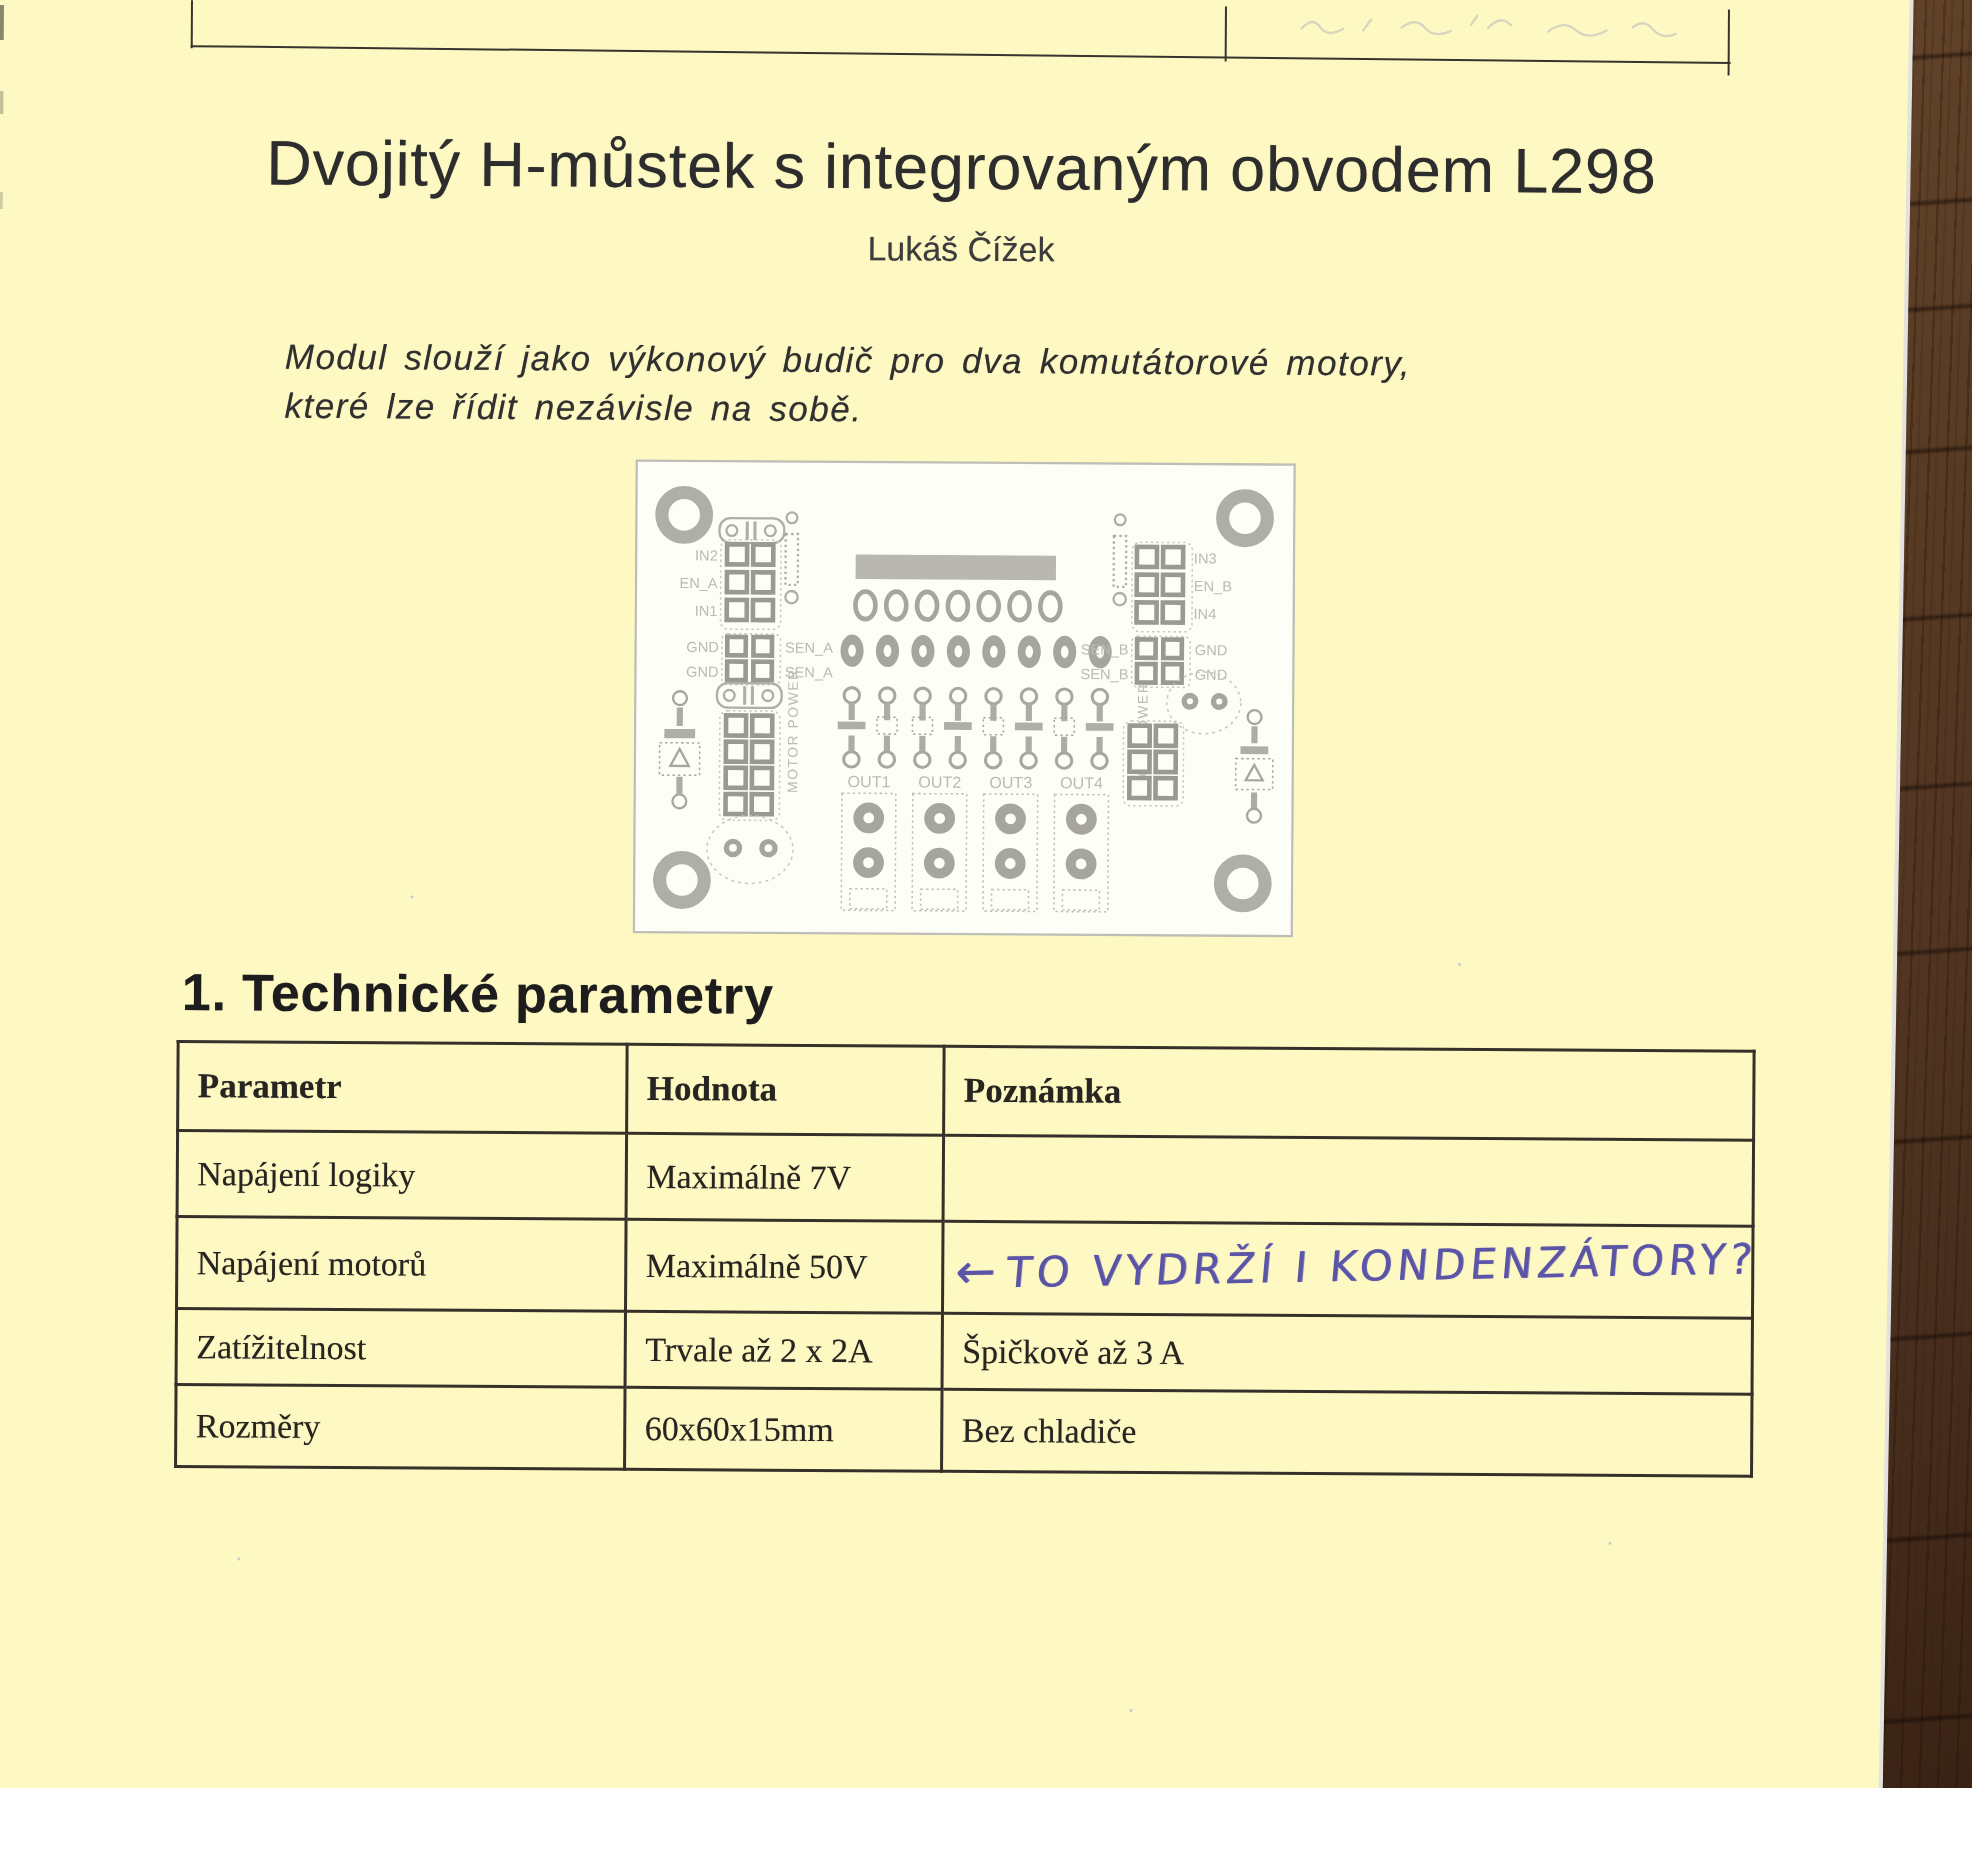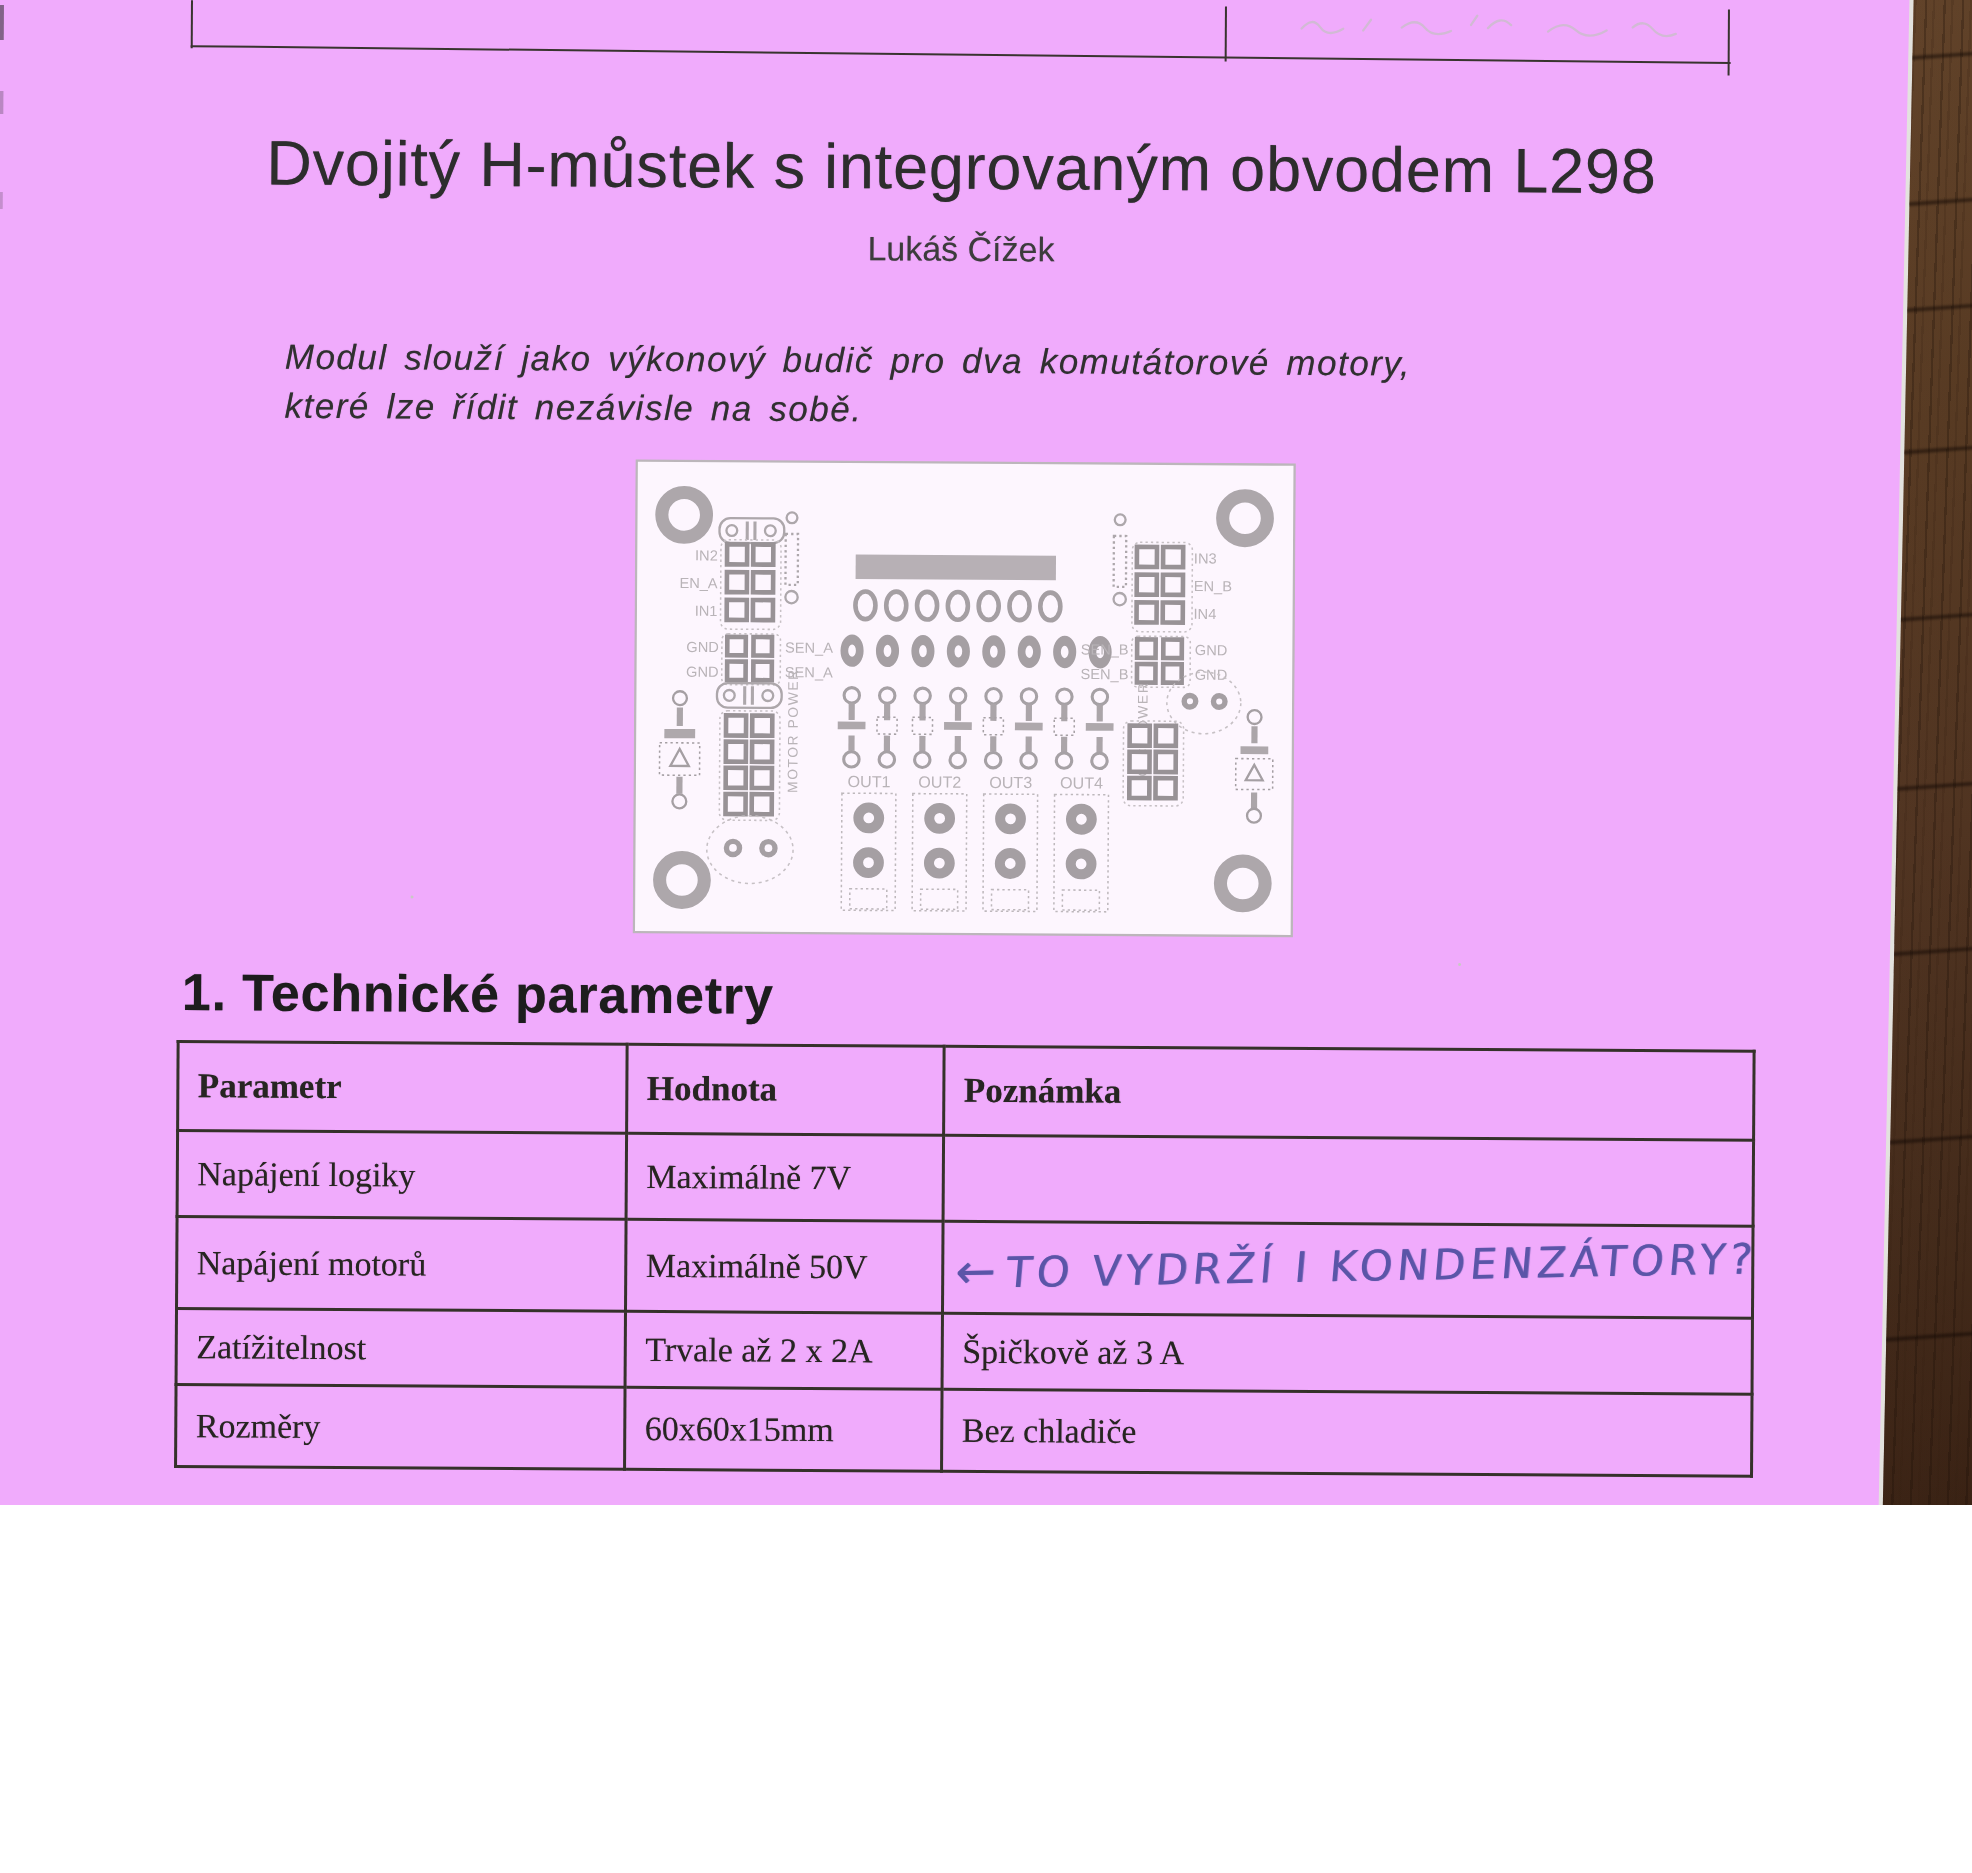--- a/index.html
+++ b/index.html
@@ -1,17 +1,17 @@
 <!DOCTYPE html>
 <html style="font-size:12.3px"><head>
 <meta charset="utf-8">
 <style>
   html,body{margin:0;padding:0;background:#fff;}
-  .stage{position:relative;width:1973px;height:1505px;overflow:hidden;
-         font-family:"Liberation Sans",sans-serif;background:#f0abfc;}
+  .stage{position:relative;width:1973px;height:1788px;overflow:hidden;
+         font-family:"Liberation Sans",sans-serif;background:#fef9c3;}
 
   
   .wood{position:absolute;inset:0;
         clip-path:polygon(96.99% 0%,100% 0%,100% 100%,95.43% 100%);
         background:linear-gradient(180deg,#7b5434 0%,#6f4a2c 28%,#66422a 55%,#573722 80%,#4a2c1a 100%);}
   .wood .grain{position:absolute;inset:0;
         background:repeating-linear-gradient(92deg,rgba(32,16,6,.28) 0 2.3px,transparent 2.3px 7.7px,
                    rgba(66,38,20,.20) 7.7px 10px,transparent 10px 18.5px);}
   .wood .shade{position:absolute;inset:0;
         background:linear-gradient(90deg,rgba(0,0,0,.28),rgba(255,255,255,.05) 35%,rgba(0,0,0,.22) 100%);}

